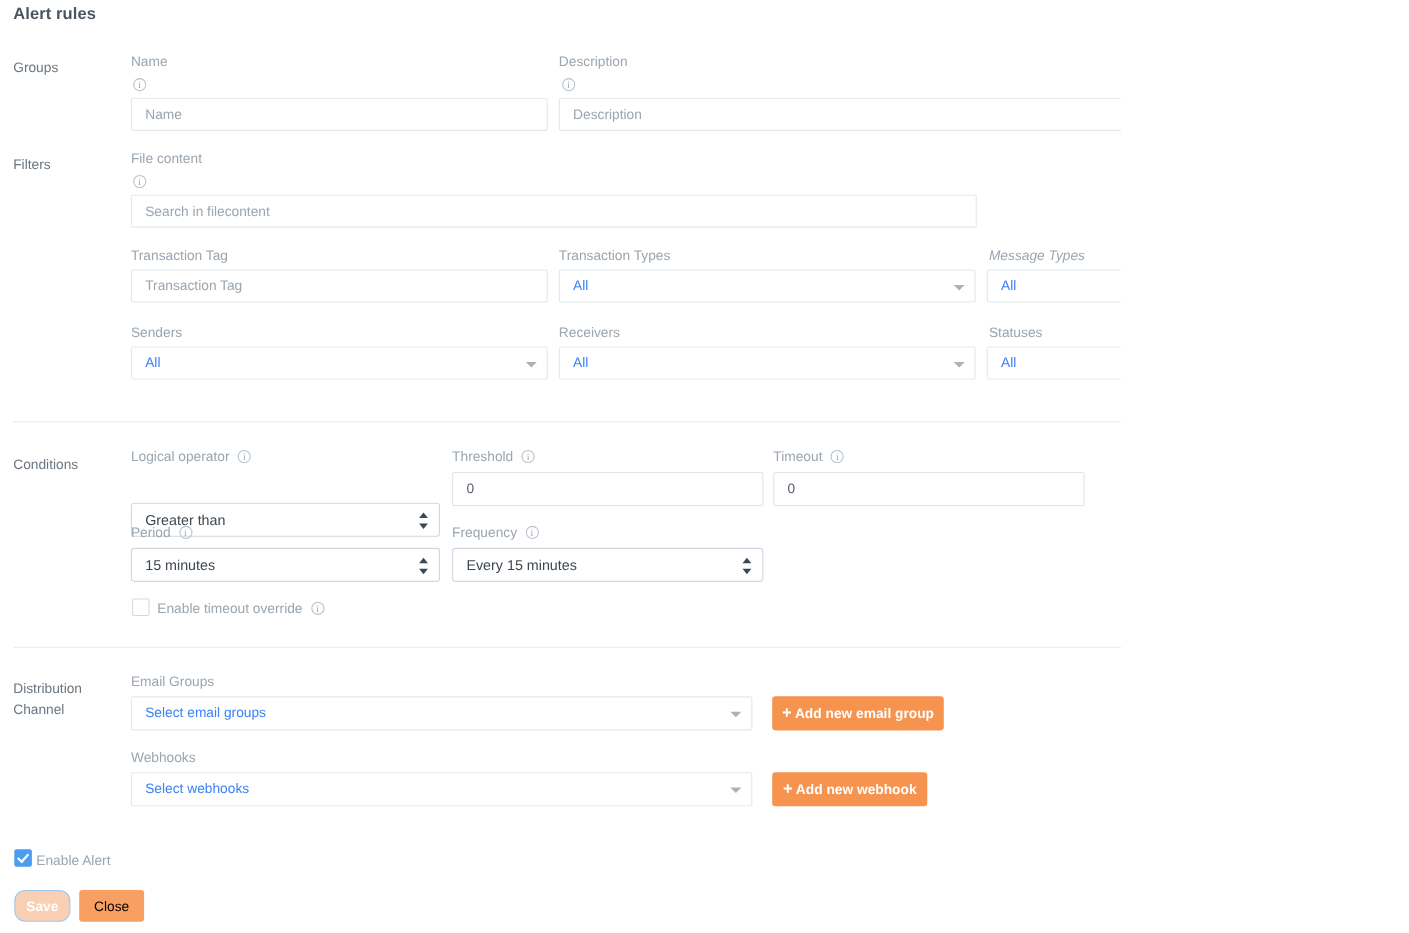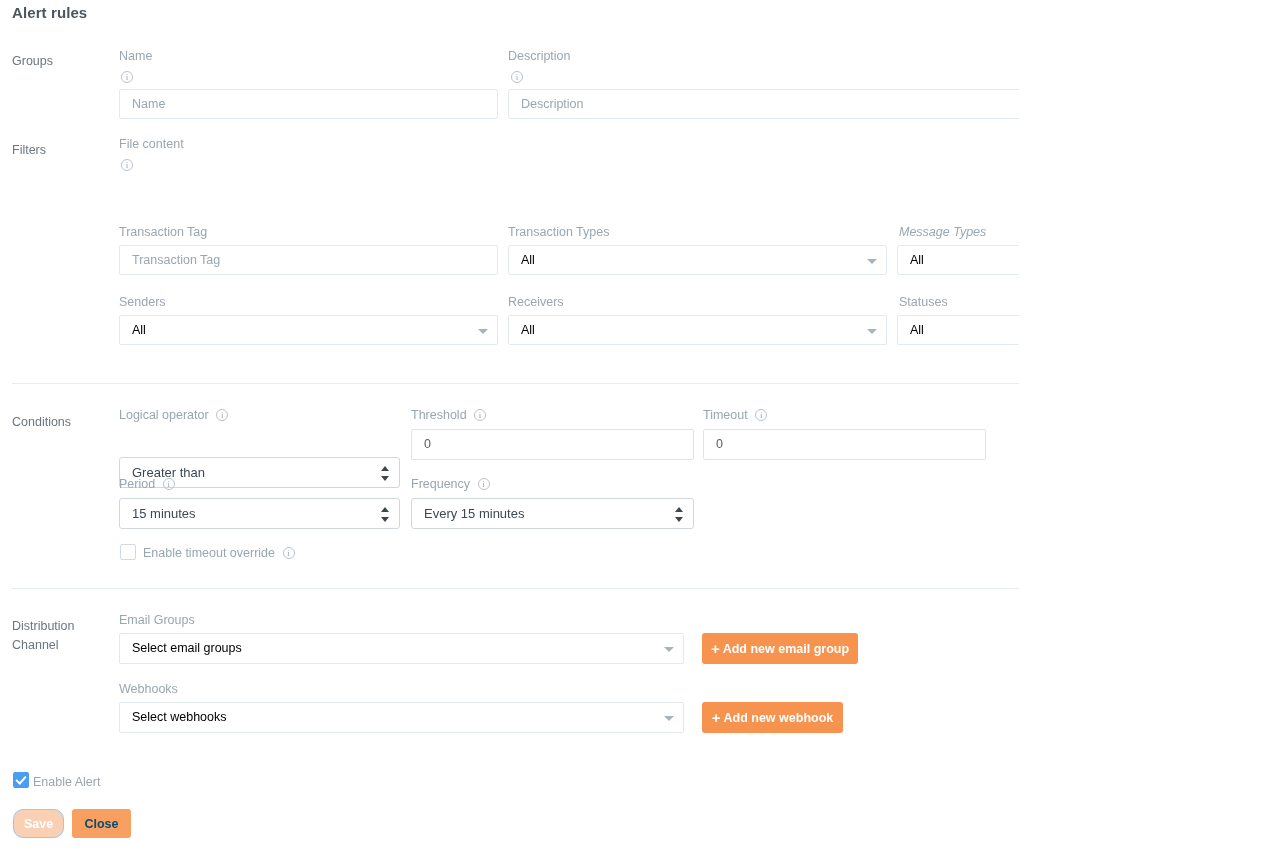--- a/index.html
+++ b/index.html
@@ -49,21 +49,21 @@
     border-radius: 2px;
     font-size: 12.5px; color: #9aa6b0;
     padding: 0 12px; line-height: 28px;
     white-space: nowrap; overflow: hidden;
   }
   .inp.val { color: #55606b; }
 
   
   .dd { position: absolute; height: 30px;
     border: 1px solid #e2e9ef; background: #fff; border-radius: 2px;
-    font-size: 12.5px; color: #000000;
+    font-size: 12.5px; color: #3b82f6;
     padding: 0 26px 0 12px; line-height: 28px;
     white-space: nowrap; overflow: hidden;
   }
   .caret {
     position: absolute; right: 9px; top: 13px;
     width: 0; height: 0;
     border-left: 5px solid transparent;
     border-right: 5px solid transparent;
     border-top: 5px solid #a9b3bc;
   }
@@ -106,23 +106,23 @@
     position: absolute;
     background: #fad0b4; color: #ffffff;
     border: 1px solid #9dc8ee; border-radius: 3px;
     font-size: 12.5px; font-weight: bold;
     font-family: "Liberation Sans", sans-serif;
     display: flex; align-items: center; justify-content: center;
     cursor: default; white-space: nowrap;
   }
   .btn-close {
     position: absolute;
-    background: #f7a061; color: #0c4a6e;
+    background: #f7a061; color: #000000;
     border: none; border-radius: 3px;
-    font-size: 12.5px; font-weight: bold;
+    font-size: 12.5px; font-weight: normal;
     font-family: "Liberation Sans", sans-serif;
     display: flex; align-items: center; justify-content: center;
     cursor: pointer; white-space: nowrap;
   }
 
   
   .cb-empty {
     position: absolute; width: 16px; height: 16px;
     border: 1px solid #d3dbe2; border-radius: 2px; background: #fff;
   }
@@ -161,20 +161,21 @@
   <div class="inp" style="left:119px; top:89px; width:379px;">Name</div>
 
   <div class="fld-label" style="left:508px; top:48px;">Description</div>
   <span class="info-ico block" style="left:511px; top:71px;"></span>
   <div class="inp" style="left:508px; top:89px; width:768px;">Description</div>
 
   <div class="section-label" style="top:141px;">Filters</div>
 
   <div class="fld-label" style="left:119px; top:136px;">File content</div>
   <span class="info-ico block" style="left:121px; top:159px;"></span>
+  <div class="inp" style="left:119px; top:177px; width:769px;">Search in filecontent</div>
 
   <div class="fld-label" style="left:119px; top:224px;">Transaction Tag</div>
   <div class="inp" style="left:119px; top:245px; width:379px;">Transaction Tag</div>
 
   <div class="fld-label" style="left:508px; top:224px;">Transaction Types</div>
   <div class="dd" style="left:508px; top:245px; width:379px;">
     <span>All</span>
     <span class="caret"></span>
   </div>
 

